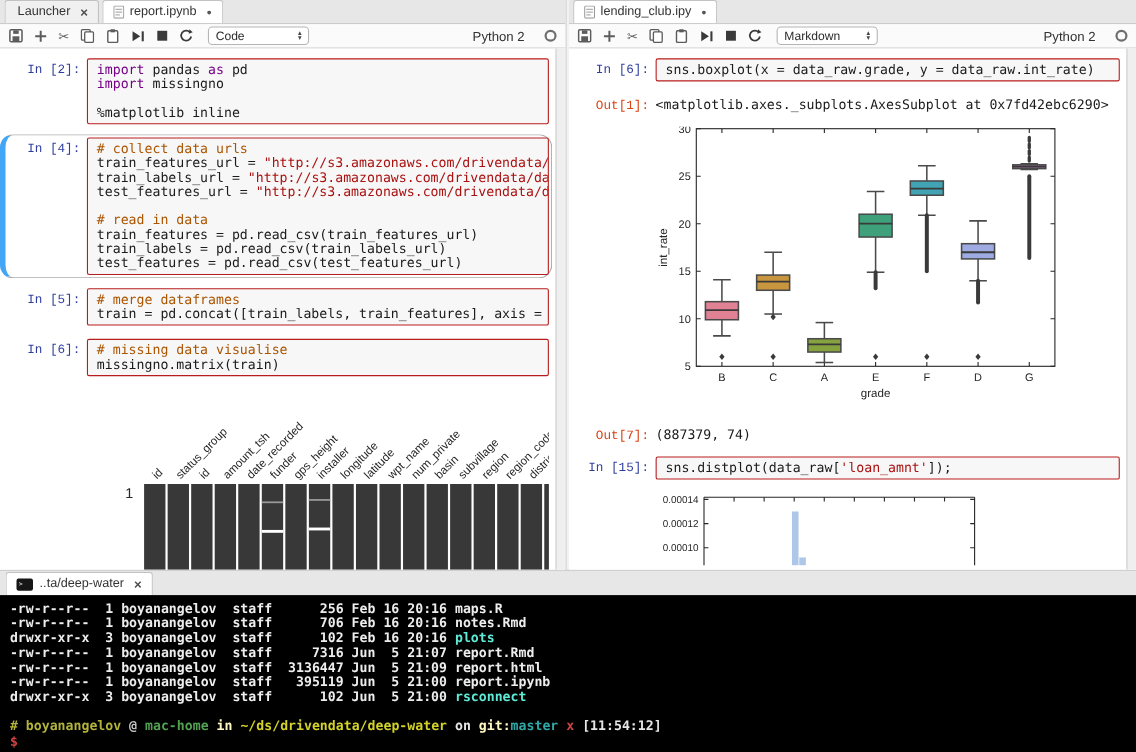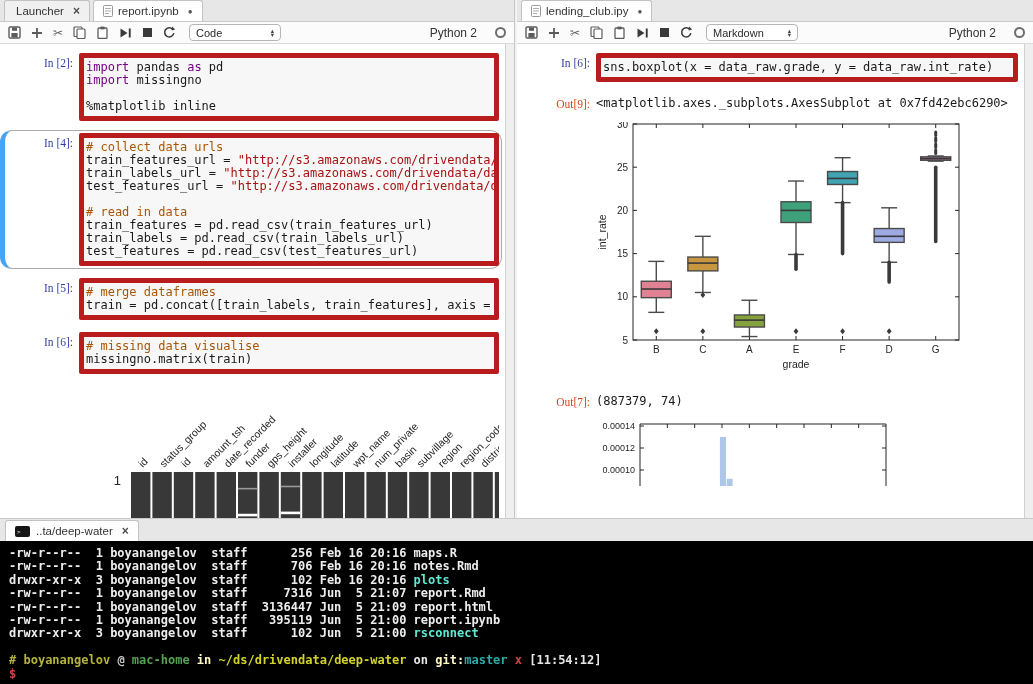--- a/index.html
+++ b/index.html
@@ -24,24 +24,24 @@
 .glyph{font-family:"DejaVu Sans",sans-serif;font-size:12px;color:#5c5c5c}
 .select{border:1px solid #b5b5b5;border-radius:4px;height:17px;display:flex;align-items:center;padding:0 6px;font-size:11px;color:#2b2b2b;background:#fff;margin-left:3px;min-width:92px;justify-content:space-between;cursor:pointer}
 .updown{font-size:6.5px;color:#444;display:flex;flex-direction:column;line-height:4px;margin-left:8px}
 .spacer{flex:1}
 .kernel-name{font-size:12px;color:#333;margin-right:8px}
 .kernel-circle{width:11px;height:11px;border:2px solid #6e6e6e;border-radius:50%;flex:none}
 .nb-scroll{flex:1;overflow:hidden;padding-top:2px;position:relative}
 .vscroll{position:absolute;right:0;top:0;bottom:0;width:9px;background:#efefef;border-left:1px solid #cfcfcf}
 .cell{display:flex;margin:4px 12px 6px 0;padding:2px;border:1px solid transparent;border-left:5px solid transparent}
 .cell.selected{border:1px solid #ababab;border-left:5px solid #42a5f5;border-radius:12px}
-.prompt{width:72px;flex:none;text-align:right;padding:4px 6px 0 0;font-family:Liberation Serif, serif;font-size:11.5px;white-space:pre}
+.prompt{width:72px;flex:none;text-align:right;padding:4px 6px 0 0;font-family:Liberation Mono, monospace;font-size:11.5px;white-space:pre}
 .prompt.in{color:#303f9f}
 .prompt.out{color:#d84315}
-.input-box{flex:1;background:#f7f7f7;border:5px solid #b91c1c;border-radius:2px;padding:3px 2px;overflow:hidden}
+.input-box{flex:1;background:#f7f7f7;border:1px solid #b91c1c;border-radius:2px;padding:3px 8px;overflow:hidden}
 pre{font-family:"DejaVu Sans Mono",monospace;font-size:12px;line-height:13px;color:#1a1a1a;white-space:pre}
 .out-text{padding-top:3px}
 .kw{color:#708}.str{color:#a11}.cm{color:#a50}.num{color:#164}
 .figure{flex:1;overflow:hidden}
 .bottom{flex:1;display:flex;flex-direction:column;background:#e7e7e7;border-top:1px solid #c9c9c9}
 .term-tabbar{height:22px;background:#e7e7e7;display:flex;align-items:flex-end;padding-left:5px;flex:none}
 .term-icon{width:15px;height:11px;background:#161616;border-radius:2px;color:#e8e8e8;font-size:6px;line-height:11px;padding-left:2px;font-family:"DejaVu Sans Mono",monospace;margin-right:4px}
 .terminal{flex:1;background:#000;padding:6px 9px;font-family:"DejaVu Sans Mono",monospace;font-size:12px;line-height:13.4px;font-weight:bold;color:#ededed;white-space:pre;overflow:hidden}
 .dir{color:#5eead4}.yel{color:#b3b33b}.yeb{color:#d2d22a}.grn{color:#52a152}
 .cyn{color:#30a8a8}.red{color:#d04444}.gry{color:#c9c9c9}.wh{color:#e6e6e6}.whb{color:#fef9c3}
@@ -288,21 +288,21 @@
       </div>
       <div class="nb-scroll">
         <div id="right-cells">
             <div class="cell">
               <div class="prompt in">In [6]:</div>
               <div class="input-box">
                 <pre><span>sns.boxplot(x = data_raw.grade, y = data_raw.int_rate)</span></pre>
               </div>
             </div>
             <div class="cell">
-              <div class="prompt out">Out[9]:</div>
+              <div class="prompt out">Out[1]:</div>
               <pre class="out-text">&lt;matplotlib.axes._subplots.AxesSubplot at 0x7fd42ebc6290&gt;</pre>
             </div>
             <div class="cell">
               <div class="prompt in"></div>
               <div class="figure" id="fig-boxplot"><svg width="420" height="254">
                   <rect x="37" y="2" width="326" height="216" fill="none" stroke="#262626" stroke-width="1"></rect>
                   <line x1="37" y1="218" x2="41" y2="218" stroke="#262626"></line>
                   <line x1="359" y1="218" x2="363" y2="218" stroke="#262626"></line>
                   <text x="32" y="221.5" text-anchor="end" font-size="10" fill="#262626">5</text>
                   <line x1="37" y1="174.8" x2="41" y2="174.8" stroke="#262626"></line>
@@ -396,20 +396,26 @@
                   <line x1="324.7142857142857" y1="36.56" x2="354.7142857142857" y2="36.56" stroke="#3a3a3a" stroke-width="1.6"></line>
                   <line x1="339.7142857142857" y1="119.50400000000002" x2="339.7142857142857" y2="45.19999999999999" stroke="#3a3a3a" stroke-width="3.6" stroke-linecap="round"></line>
                   <line x1="339.7142857142857" y1="31.375999999999976" x2="339.7142857142857" y2="8.048000000000002" stroke="#3a3a3a" stroke-width="3" stroke-linecap="round" stroke-dasharray="3.5,2.5"></line>
                 </svg></div>
             </div>
             <div class="cell">
               <div class="prompt out">Out[7]:</div>
               <pre class="out-text">(887379, 74)</pre>
             </div>
             <div class="cell">
+              <div class="prompt in">In [15]:</div>
+              <div class="input-box">
+                <pre><span>sns.distplot(data_raw[</span><span class="str">'loan_amnt'</span><span>]);</span></pre>
+              </div>
+            </div>
+            <div class="cell">
               <div class="prompt in"></div>
               <div class="figure" id="fig-distplot"><svg width="420" height="66">
                   <line x1="44" y1="4" x2="290" y2="4" stroke="#262626"></line>
                   <line x1="44" y1="4" x2="44" y2="66" stroke="#262626"></line>
                   <line x1="290" y1="4" x2="290" y2="66" stroke="#262626"></line>
                   <line x1="44" y1="6" x2="48" y2="6" stroke="#262626"></line>
                   <line x1="286" y1="6" x2="290" y2="6" stroke="#262626"></line>
                   <text x="39" y="9" text-anchor="end" font-size="9" fill="#262626">0.00014</text>
                   <line x1="44" y1="28" x2="48" y2="28" stroke="#262626"></line>
                   <line x1="286" y1="28" x2="290" y2="28" stroke="#262626"></line>

